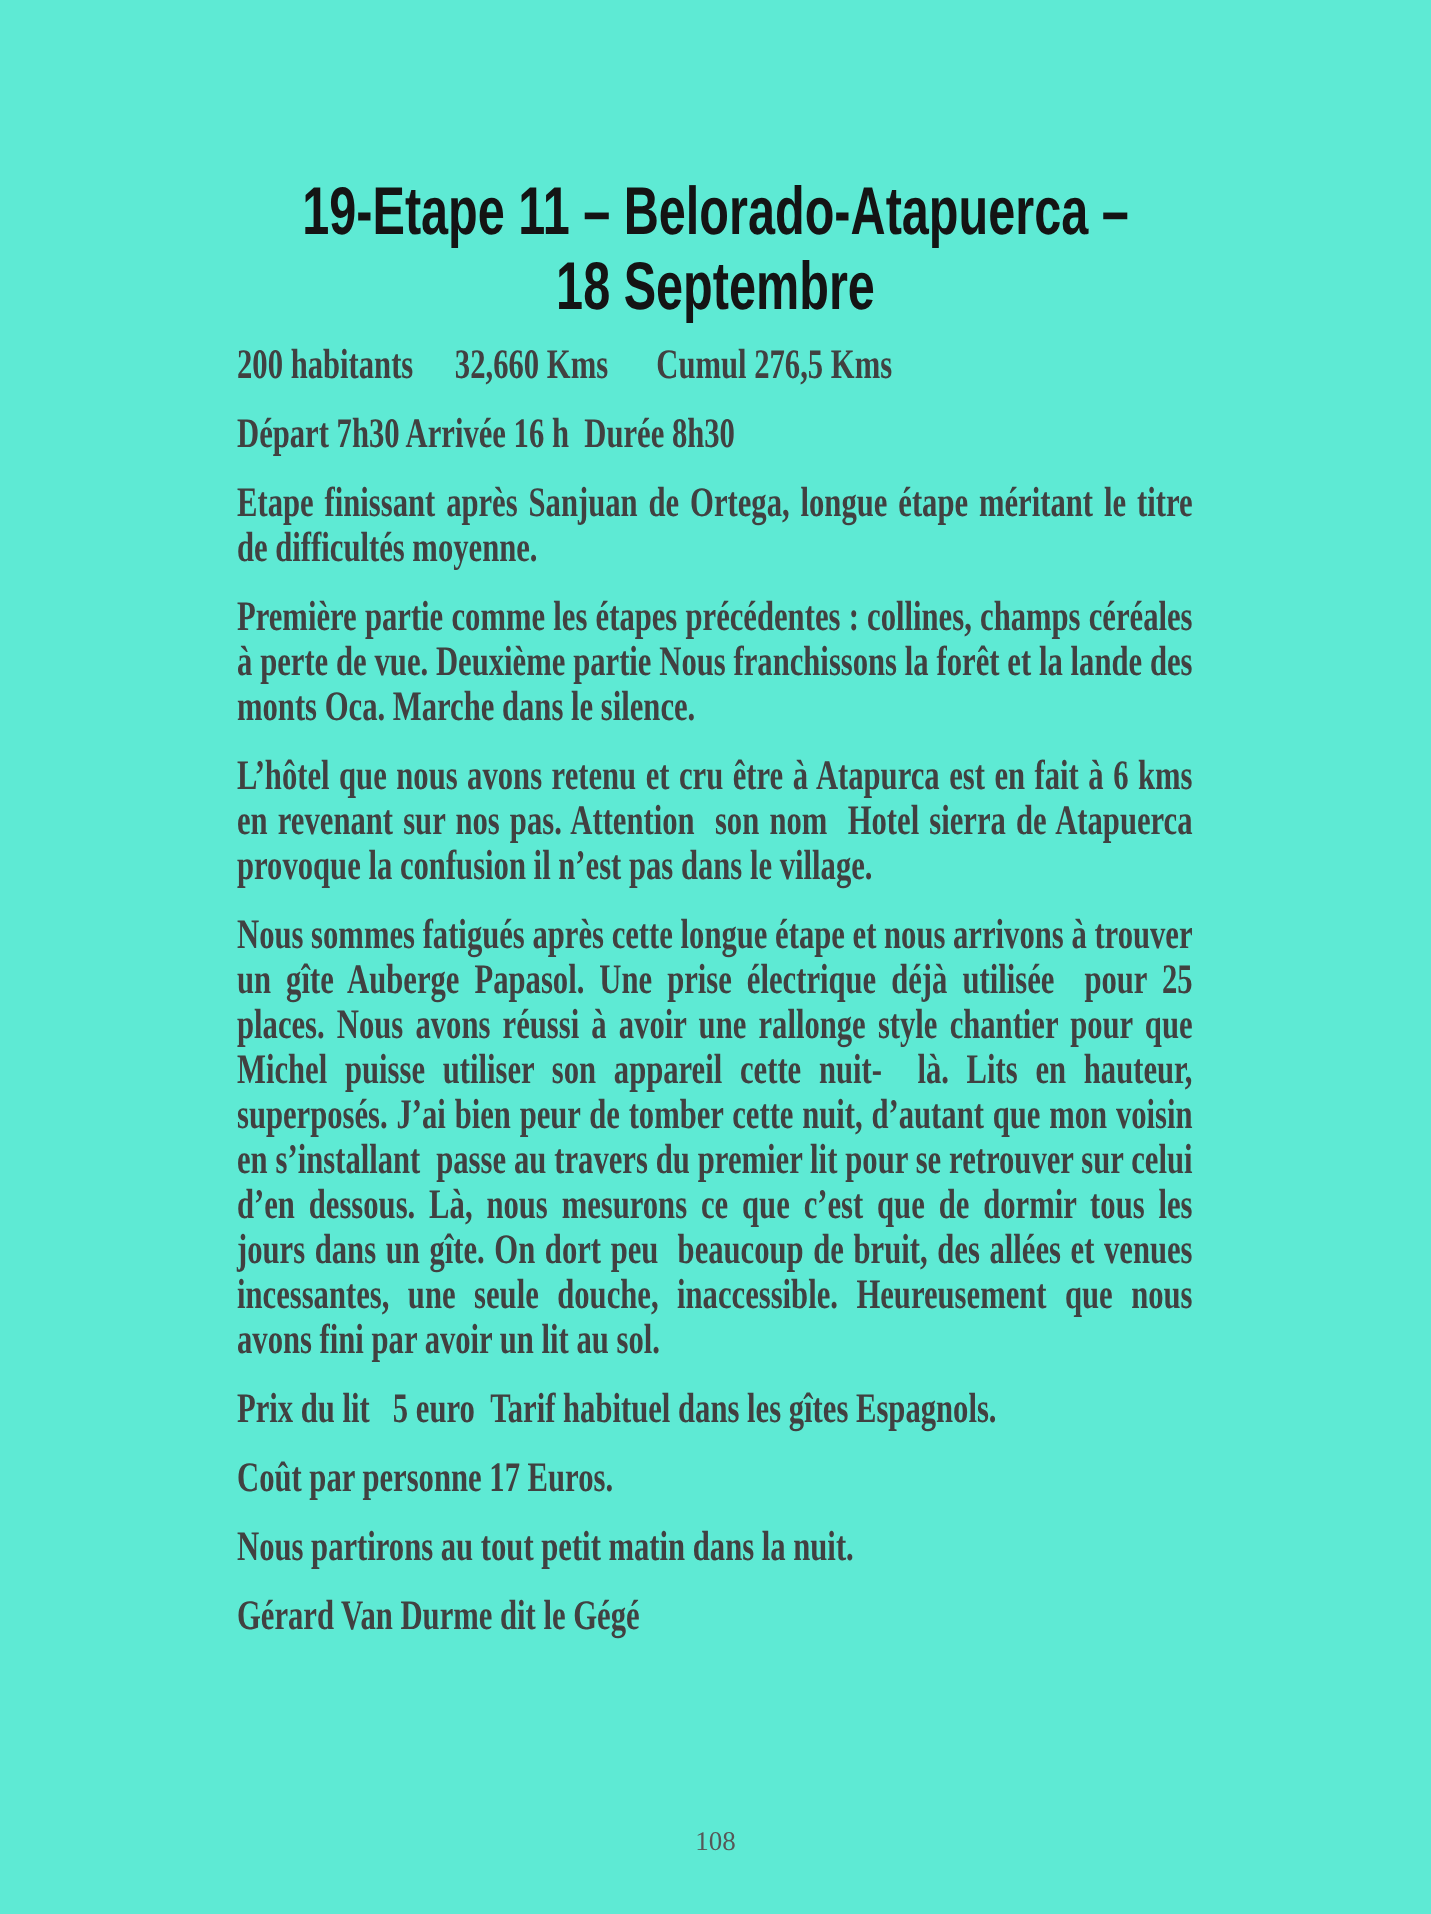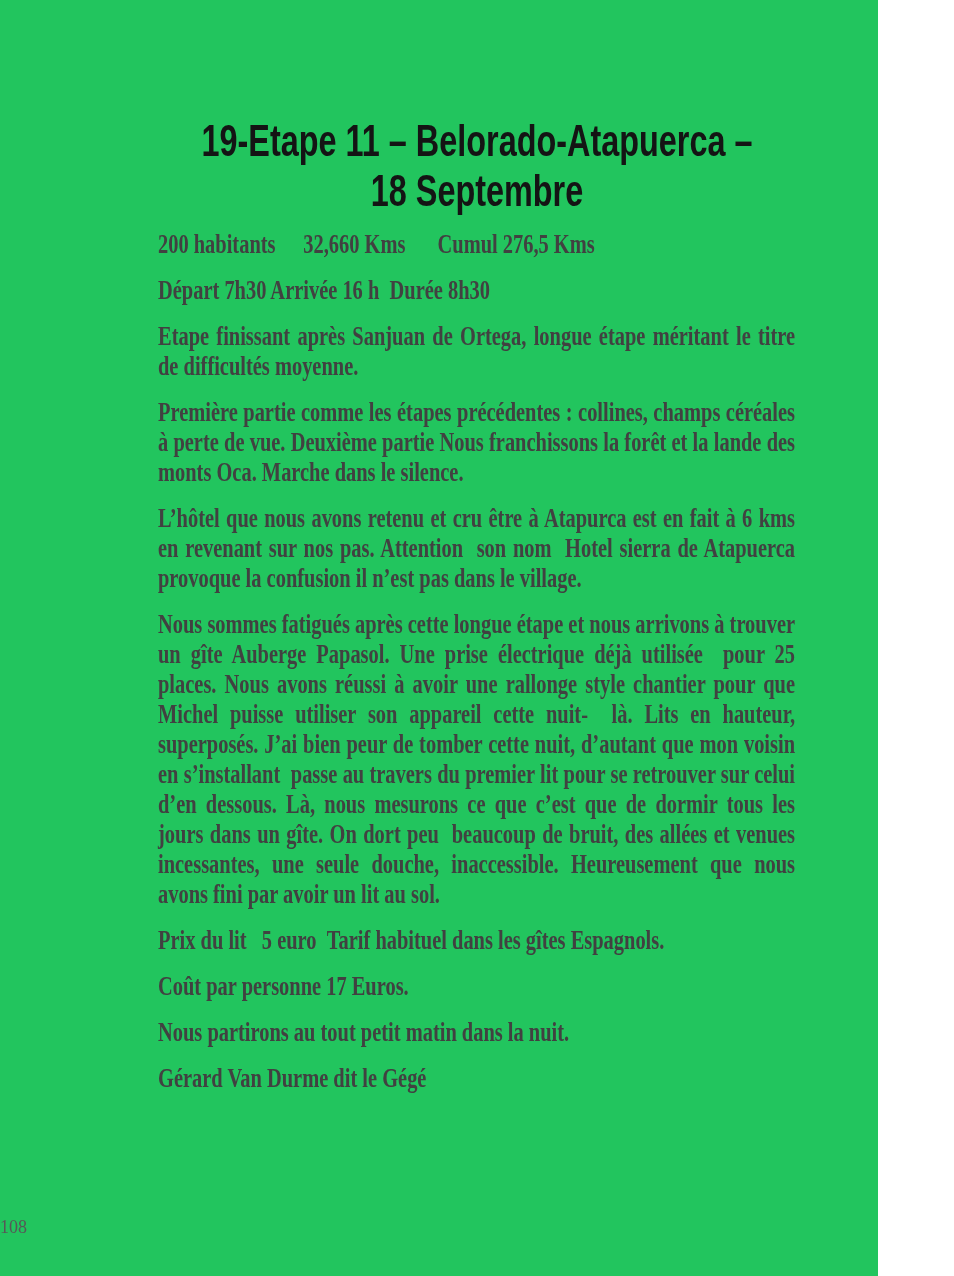--- a/index.html
+++ b/index.html
@@ -2,23 +2,23 @@
 <html><head>
 <meta charset="utf-8">
 <style>
   html, body {
     margin: 0;
     padding: 0;
     background: #ffffff;
   }
   .sheet {
     position: relative;
-    width: 878px;
+    width: 954px;
     height: 1276px;
-    background: #22c55e;
+    background: #5eead4;
     overflow: hidden;
     font-family: "Liberation Serif", serif;
   }
   
   .doc-title {
     position: absolute;
     top: 116px;
     left: 0;
     width: 954px;
     text-align: center;
@@ -52,21 +52,21 @@
     text-align: left;
   }
   .stats-line { white-space: nowrap; }
   .stat-gap-a { margin-left: 38px; }
   .stat-gap-b { margin-left: 44px; }
   .page-number {
     position: absolute;
     top: 1216px;
     left: 0;
     width: 954px;
-    text-align: left;
+    text-align: center;
     font-family: "Liberation Serif", serif;
     font-weight: 400;
     font-size: 18px;
     line-height: 22px;
     color: #575757;
   }
 </style>
 </head>
 <body>
 

